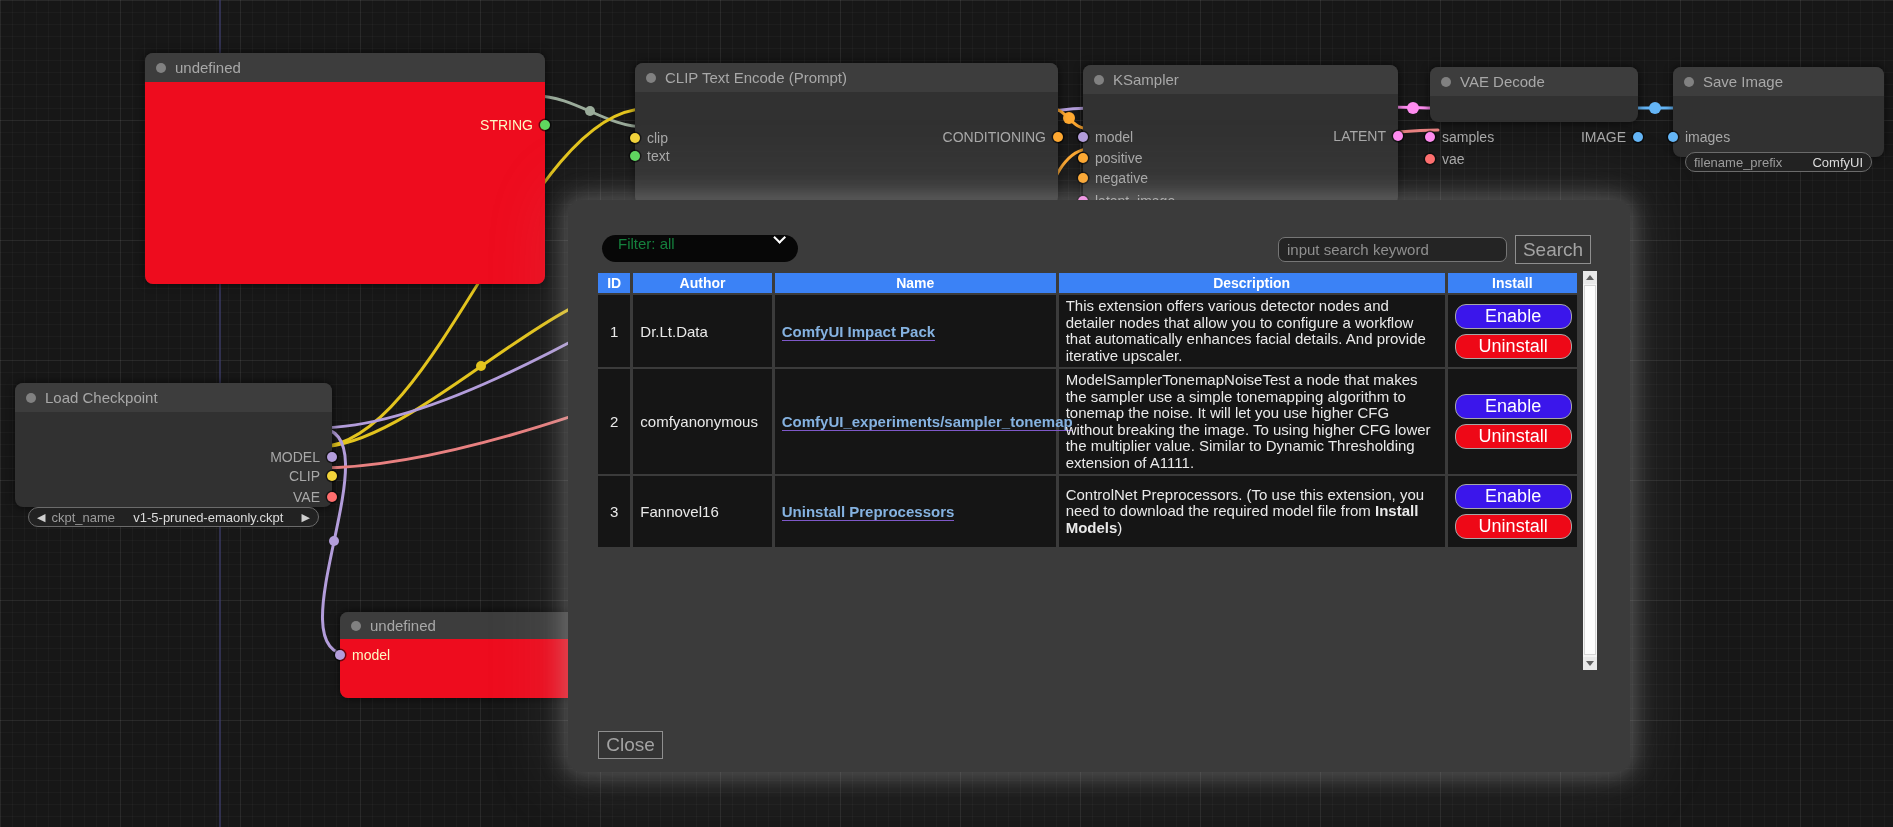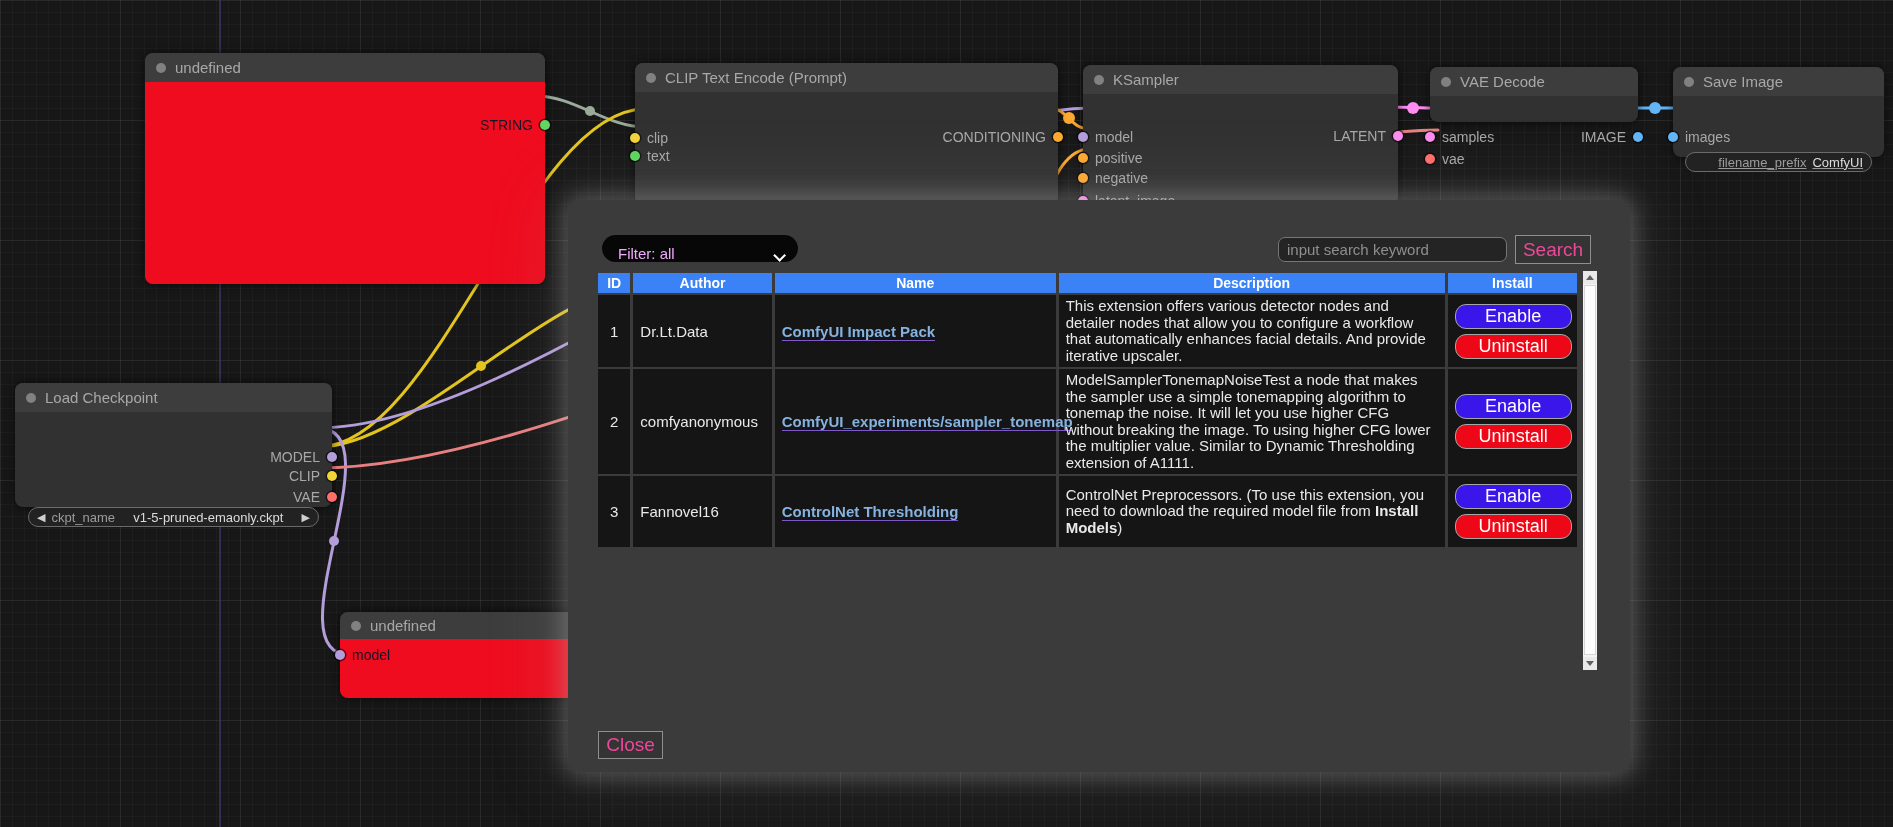--- a/index.html
+++ b/index.html
@@ -28,45 +28,45 @@
               color:#a8a8a8; font-size:15px; }
   .tdot { width:10px; height:10px; border-radius:50%; background:#818181; flex:0 0 auto; }
   .nbody { position:absolute; left:0; right:0; top:29px; bottom:0; border-radius:0 0 8px 8px; }
 
   .slot { position:absolute; display:flex; align-items:center; gap:7px; height:18px; font-size:14px; color:#a8a8a8; }
   .slot.in  { left:-5px; }
   .slot.out { right:-5px; }
   .sdot { width:10px; height:10px; border-radius:50%; flex:0 0 auto;
           box-shadow:0 0 0 1.5px rgba(0,0,0,.55); }
   .slot .lbl { white-space:nowrap; }
-  .on-red { color:#0f172a; }
+  .on-red { color:#fef9c3; }
 
   .widget { position:absolute; height:20px; background:#222;
             border:1px solid #6b6b6b; border-radius:10px;
             display:flex; align-items:center; padding:0 8px; gap:6px;
             font-size:13px; color:#9c9c9c; }
   .widget .wval { color:#dcdcdc; margin:13px auto; white-space:nowrap; }
   .widget .warrow { color:#cfcfcf; font-size:11px; cursor:pointer; }
-  .widget.noarrow { justify-content:flex-end;text-decoration:underline; }
+  .widget.noarrow { justify-content:space-between; }
 
   
   .modal { position:absolute; z-index:10; left:568px; top:200px; width:1062px; height:572px;
            background:#3b3b3b; border-radius:14px;
            box-shadow:0 0 22px 6px rgba(200,200,200,.28), 0 0 70px 18px rgba(170,170,170,.12); }
   .filter-select { position:absolute; left:34px; top:35px; width:196px; height:27px;
-                   background:#070707; border-radius:14px; color:#f0abfc; font-size:15px;
-                   display:flex; align-items:flex-end; padding:0 16px; cursor:pointer; }
+                   background:#070707; border-radius:14px; color:#15803d; font-size:15px;
+                   display:flex; align-items:flex-start; padding:0 16px; cursor:pointer; }
   .chevron { margin-left:auto; width:9px; height:9px; border-right:2.5px solid #fff;
              border-bottom:2.5px solid #fff; transform:rotate(45deg) translateY(-3px); }
   .search-input { position:absolute; left:710px; top:37px; width:229px; height:25px;
                   background:#242424; border:1.5px solid #767676; border-radius:7px;
                   color:#ddd; font-size:15px; padding:0 8px; font-family:"Liberation Sans",sans-serif; }
   .search-input::placeholder { color:#8f8f8f; }
   .btn-chrome { background:#343434; border:1.5px solid #8f8f8f; border-radius:0;
-                color:#ec4899; cursor:pointer; font-family:"Liberation Sans",sans-serif; }
+                color:#a3a3a3; cursor:pointer; font-family:"Liberation Sans",sans-serif; }
   .search-btn { position:absolute; left:947px; top:35px; width:76px; height:29px; font-size:19px; }
   .close-btn  { position:absolute; left:30px; top:531px; width:65px; height:28px; font-size:19px; }
 
   .grid-wrap { position:absolute; left:27px; top:71px; width:1002px; height:399px; overflow:hidden; }
   table.ext { border-collapse:separate; border-spacing:3px 2px; width:985px; table-layout:fixed; }
   table.ext th { background:#3b82f6; color:#fff; font-size:14px; font-weight:bold; height:20px; }
   table.ext td { background:#151515; color:#e9e9e9; font-size:15px; padding:3px 7px; vertical-align:middle; }
   td.c-id { text-align:center; }
   td.c-desc { font-size:14px; line-height:16.5px; padding:4px 8px; }
   a.ext-link { color:#85b2e0; font-weight:bold; text-decoration:none;
@@ -307,21 +307,21 @@
     <td class="c-desc"><span>ModelSamplerTonemapNoiseTest a node that makes the sampler use a simple tonemapping algorithm to tonemap the noise. It will let you use higher CFG without breaking the image. To using higher CFG lower the multiplier value. Similar to Dynamic Thresholding extension of A1111.</span></td>
     <td class="c-install">
       <button class="row-btn btn-enable" style="background-color: rgb(59, 22, 235);">Enable</button>
       <button class="row-btn btn-uninstall" style="background-color: rgb(238, 8, 23);">Uninstall</button>
     </td>
   </tr>
 
   <tr>
     <td class="c-id">3</td>
     <td class="c-author">Fannovel16</td>
-    <td class="c-name"><a class="ext-link">ControlNet Thresholding</a></td>
+    <td class="c-name"><a class="ext-link">Uninstall Preprocessors</a></td>
     <td class="c-desc"><span>ControlNet Preprocessors. (To use this extension, you need to download the required model file from </span><b>Install Models</b><span>)</span></td>
     <td class="c-install">
       <button class="row-btn btn-enable" style="background-color: rgb(59, 22, 235);">Enable</button>
       <button class="row-btn btn-uninstall" style="background-color: rgb(238, 8, 23);">Uninstall</button>
     </td>
   </tr>
 </tbody>
     </table>
     <div class="scrollbar">
       <div class="sb-thumb"></div>

